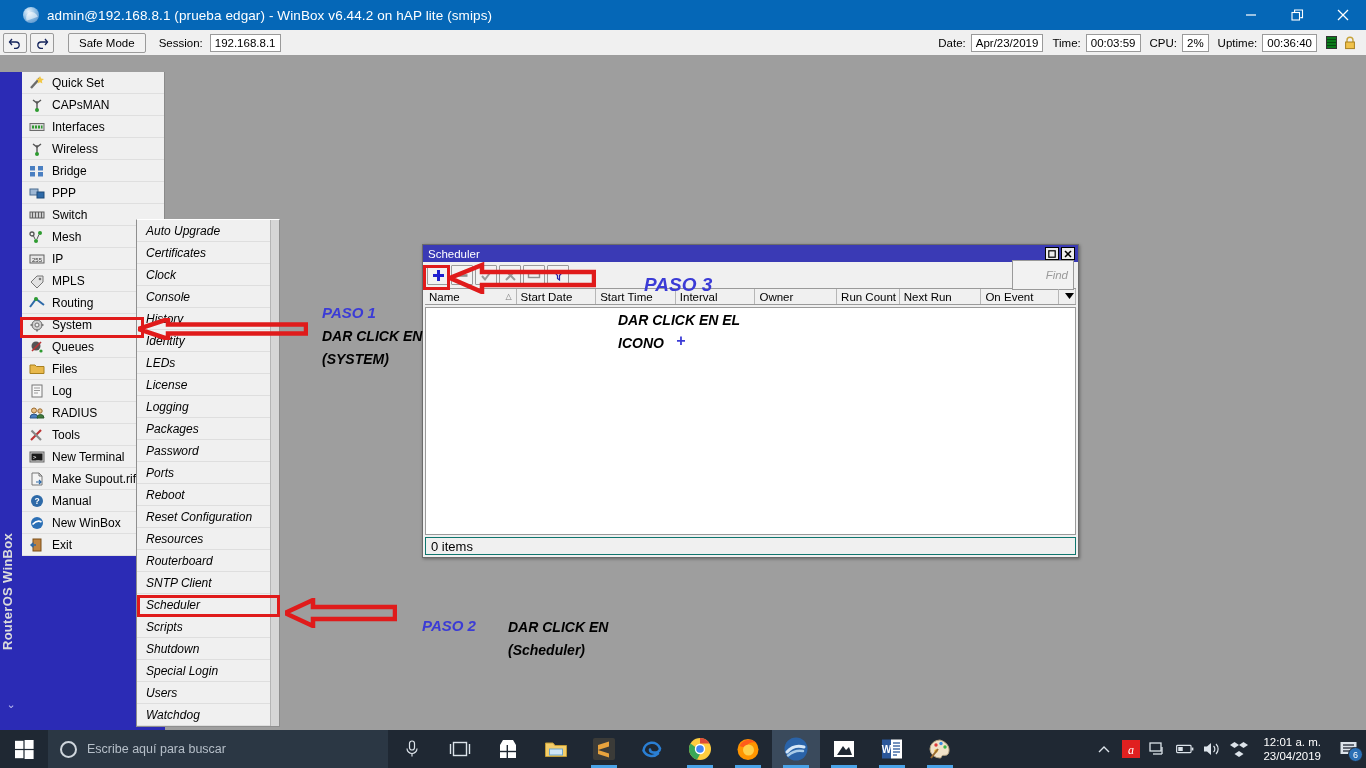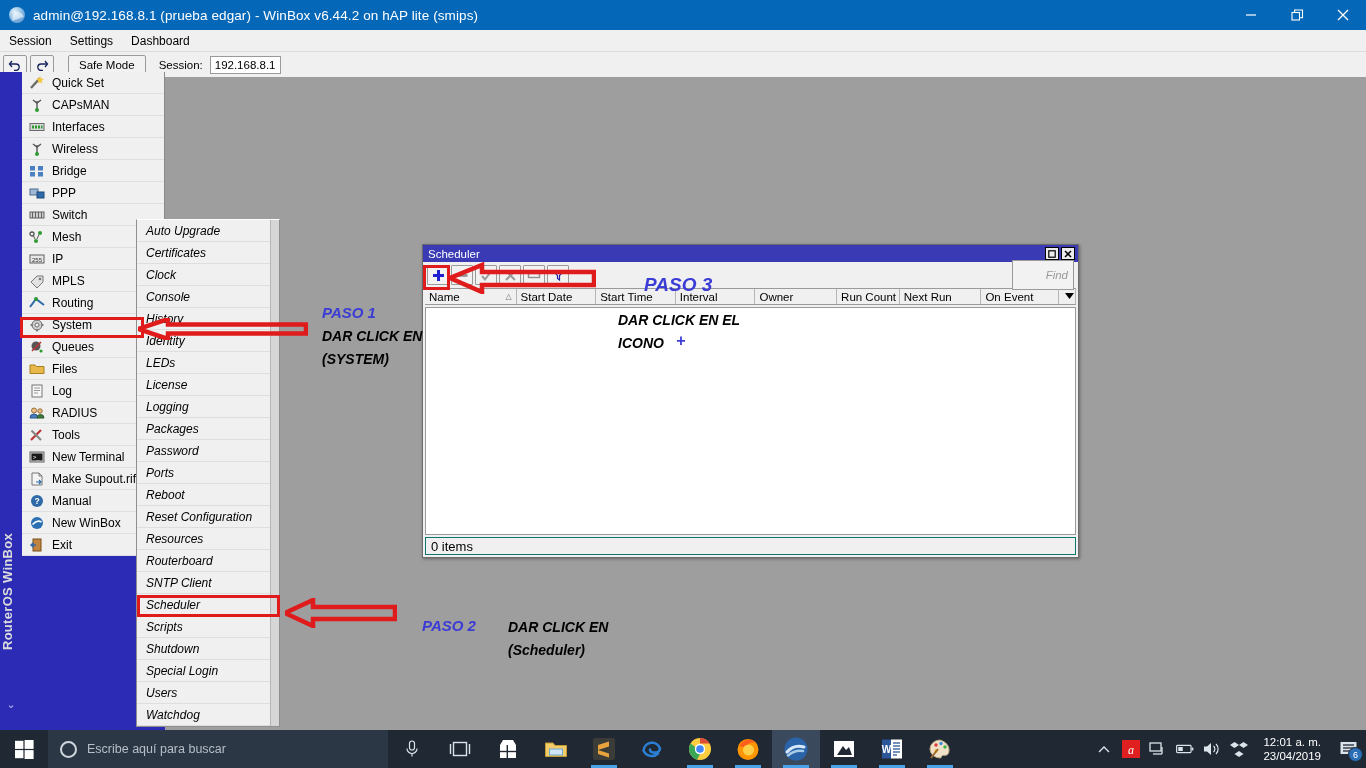--- a/index.html
+++ b/index.html
@@ -12,20 +12,21 @@
   #root { position: relative; width: 1366px; height: 768px; }
 
   
   .winbox-window {
     position: absolute; left: 0; top: 0; width: 1366px; height: 730px;
     background: #9e9e9e;
   }
   .title-bar {
     height: 30px; background: #0567b7; display: flex; align-items: center;
     color: #ffffff;
+    padding-left: 14px;
   }
   .title-icon {
     width: 16px; height: 16px; margin-left: 9px; margin-right: 8px;
     border-radius: 50%;
     background: radial-gradient(circle at 35% 30%, #e8f2fb 0%, #8dbde4 45%, #4a86c4 100%);
     position: relative; flex: 0 0 auto;
   }
   .title-icon:after {
     content: ""; position: absolute; left: 2px; top: 5px; width: 12px; height: 7px;
     border-radius: 50%/100% 100% 0 0; background: #ffffff; opacity: .55;
@@ -227,44 +228,56 @@
         </div>
         <div class="tb-btn close">
           <svg width="12" height="12" viewBox="0 0 12 12">
             <line x1="1" y1="1" x2="11" y2="11" stroke="#fff" stroke-width="1.2"></line>
             <line x1="11" y1="1" x2="1" y2="11" stroke="#fff" stroke-width="1.2"></line>
           </svg>
         </div>
       </div>
     </div>
 
-    <div class="menu-bar">
-      <div class="mi">Session</div>
-      <div class="mi">Settings</div>
-      <div class="mi">Dashboard</div>
-    </div>
 
     <div class="tool-bar">
       <div class="tbtn">
         <svg width="14" height="12" viewBox="0 0 14 12">
           <path d="M4 2 L1.5 5 L4 8" fill="none" stroke="#13235b" stroke-width="1.3"></path>
           <path d="M1.8 5 H8 a3.2 3.2 0 0 1 0 6.4 H6" fill="none" stroke="#13235b" stroke-width="1.3"></path>
         </svg>
       </div>
       <div class="tbtn">
         <svg width="14" height="12" viewBox="0 0 14 12">
           <path d="M10 2 L12.5 5 L10 8" fill="none" stroke="#13235b" stroke-width="1.3"></path>
           <path d="M12.2 5 H6 a3.2 3.2 0 0 0 0 6.4 H8" fill="none" stroke="#13235b" stroke-width="1.3"></path>
         </svg>
       </div>
       <div class="tool-sep"></div>
       <div class="tbtn wide">Safe Mode</div>
       <div class="session-label">Session:</div>
       <div class="field-ro">192.168.8.1</div>
 
+      <div class="status-right">
+        <span class="lbl">Date:</span>
+        <span class="field-ro">Apr/23/2019</span>
+        <span class="lbl">Time:</span>
+        <span class="field-ro">00:03:59</span>
+        <span class="lbl">CPU:</span>
+        <span class="field-ro">2%</span>
+        <span class="lbl">Uptime:</span>
+        <span class="field-ro">00:36:40</span>
+        <span class="led"></span>
+        <span class="lock-icon">
+          <svg width="14" height="14" viewBox="0 0 14 14">
+            <path d="M4 6 V4.2 a3 3 0 0 1 6 0 V6" fill="none" stroke="#c7a33a" stroke-width="1.4"></path>
+            <rect x="2.6" y="6" width="8.8" height="6.6" fill="#f0c24b" stroke="#a8801f" stroke-width="1"></rect>
+          </svg>
+        </span>
+      </div>
     </div>
 
     <div class="nav-outer">
       <div class="nav-vertical-text">RouterOS WinBox</div>
       <div class="nav-scrolldown">⌄</div>
       <div class="nav-list">
 
         <div class="nav-item">
           <span class="nav-ico">
             <svg width="18" height="16" viewBox="0 0 18 16">

